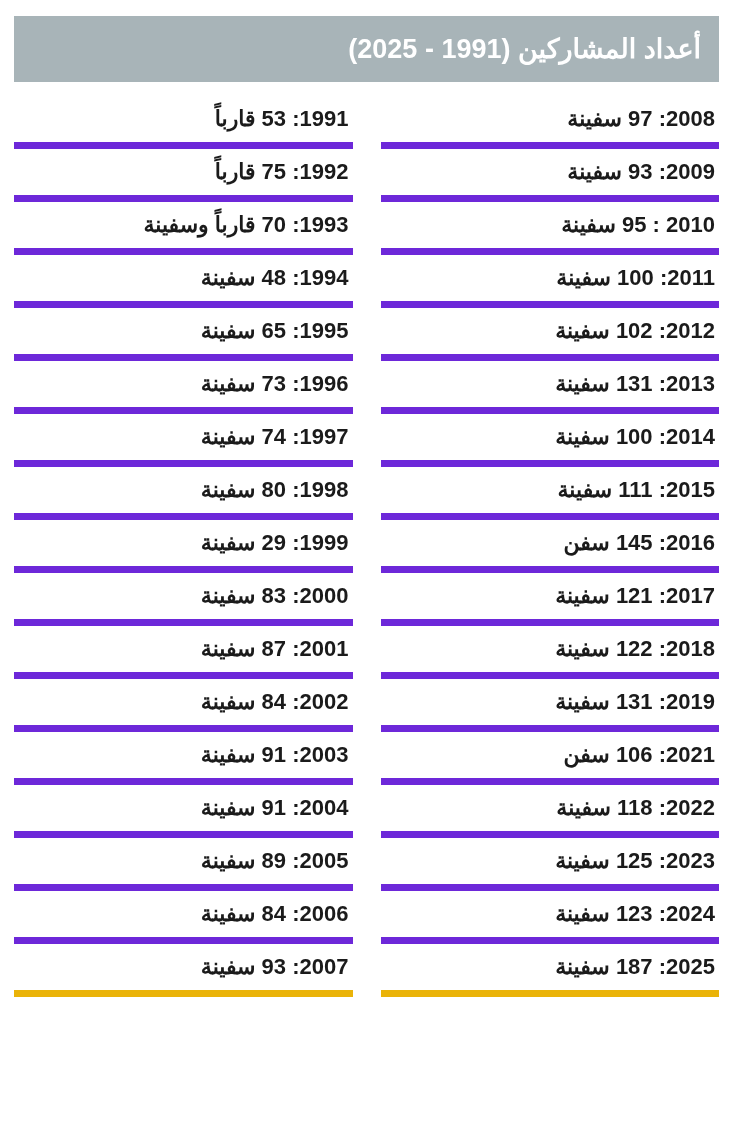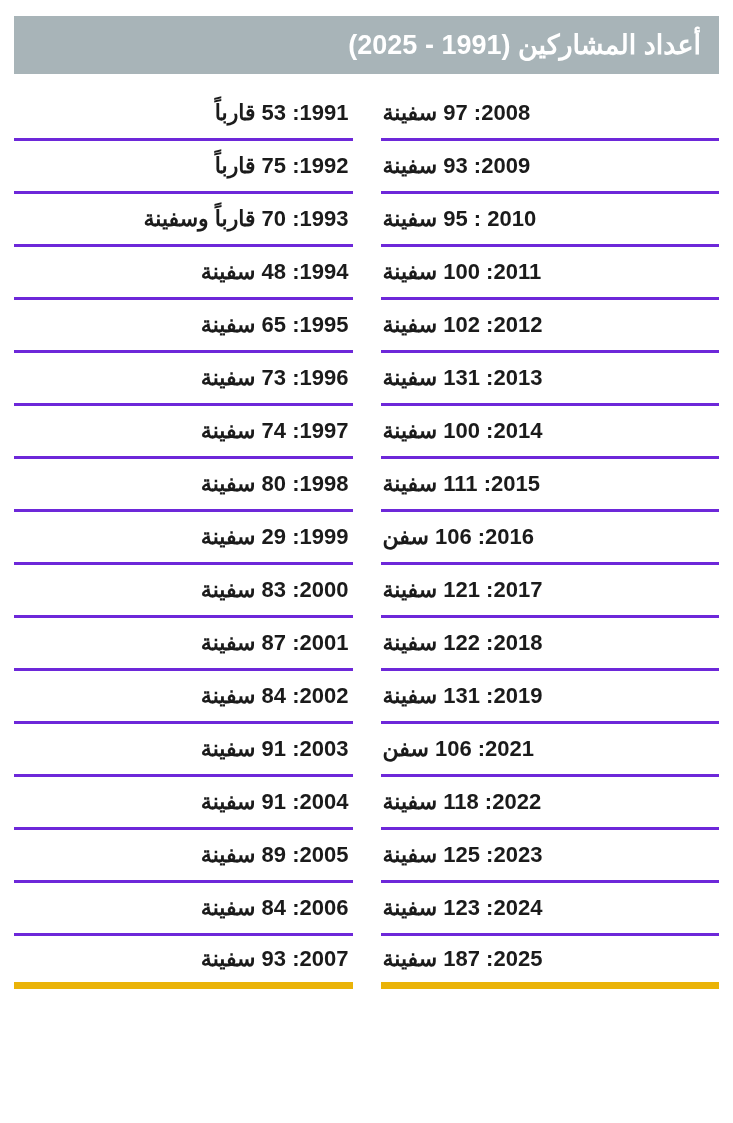--- a/index.html
+++ b/index.html
@@ -16,21 +16,21 @@
   }
   .sheet {
     width: 733px;
     height: 1123px;
     box-sizing: border-box;
     padding: 16px 14px 0 14px;
     background: #ffffff;
   }
   .title-bar {
     background: #a8b4b8;
-    height: 58px;
+    height: 66px;
     display: flex;
     align-items: center;
     justify-content: flex-start;
     padding: 0 18px;
     box-sizing: border-box;
   }
   .title-bar .title-text {
     font-size: 27px;
     font-weight: bold;
     color: #ffffff;
@@ -44,40 +44,40 @@
     justify-content: space-between;
     margin-top: 14px;
     gap: 28px;
   }
   .col {
     flex: 1 1 50%;
     display: flex;
     flex-direction: column;
   }
   .row {
-    border-bottom: 3px solid #6d28d9;
+    border-bottom: 7px solid #6d28d9;
     height: 53px;
     display: flex;
     align-items: center;
     justify-content: flex-start;
     box-sizing: border-box;
     padding: 0 4px 0 2px;
   }
   .row:last-child {
     border-bottom: 7px solid #eab308;
   }
   .row .entry {
     font-size: 22px;
     font-weight: bold;
     color: #1b1b1b;
     white-space: nowrap;
     line-height: 1.15;
   }
   .col-right .row { justify-content: flex-start; }
-  .col-left  .row { justify-content: flex-end; }
+  .col-left  .row { justify-content: flex-start; }
 </style>
 </head>
 <body>
 
 <div class="sheet">
 
   <div class="title-bar">
     <span class="title-text">أعداد المشاركين (1991 - 2025)</span>
   </div>
 
@@ -102,21 +102,21 @@
       <div class="row">
           <span class="entry">2013: 131 سفينة</span>
         </div>
       <div class="row">
           <span class="entry">2014: 100 سفينة</span>
         </div>
       <div class="row">
           <span class="entry">2015: 111 سفينة</span>
         </div>
       <div class="row">
-          <span class="entry">2016: 106 سفن</span>
+          <span class="entry">2016: 145 سفن</span>
         </div>
       <div class="row">
           <span class="entry">2017: 121 سفينة</span>
         </div>
       <div class="row">
           <span class="entry">2018:  122 سفينة</span>
         </div>
       <div class="row">
           <span class="entry">2019: 131 سفينة</span>
         </div>

